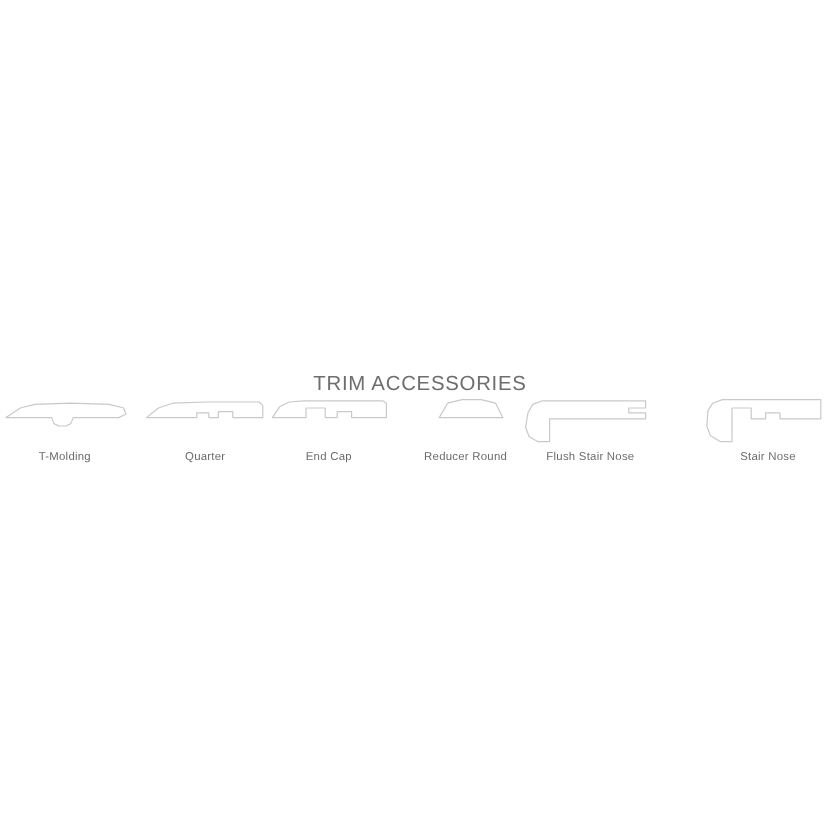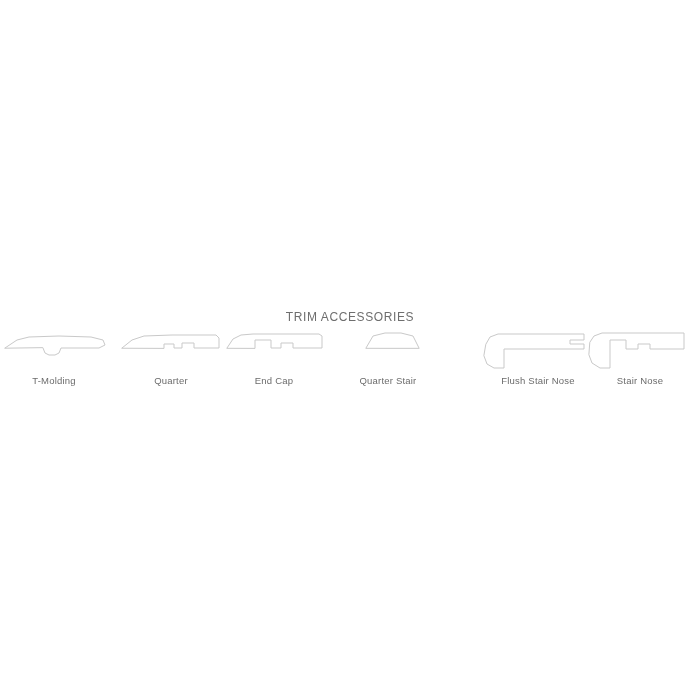--- a/index.html
+++ b/index.html
@@ -17,21 +17,21 @@
     position: relative;
     width: 700px;
     height: 700px;
   }
   .diagram-title {
     position: absolute;
     top: 310px;
     left: 0;
     width: 700px;
     text-align: center;
-    font-size: 12px;
+    font-size: 17px;
     letter-spacing: 0.6px;
     color: #6e6e6e;
     font-family: "Liberation Sans", sans-serif;
   }
   .profiles {
     position: absolute;
     top: 326px;
     left: 0;
     width: 700px;
     height: 70px;
@@ -52,21 +52,21 @@
     font-size: 9.5px;
     color: #6b6b6b;
     letter-spacing: 0.2px;
     margin-top: 1px;
     font-family: "Liberation Sans", sans-serif;
   }
   .p0 { left: -4px; }
   .p1 { left: 113px; }
   .p2 { left: 216px; }
   .p3 { left: 330px; }
-  .p4 { left: 472px; width: 132px; }
+  .p4 { left: 426px; width: 132px; }
   .p5 { left: 574px; width: 132px; }
   svg { overflow: visible; }
   .stroke {
     fill: #ffffff;
     stroke: #c9c9c9;
     stroke-width: 1;
     stroke-linejoin: round;
     stroke-linecap: round;
   }
 </style>
@@ -105,21 +105,21 @@
       </span>
       <span class="caption">End Cap</span>
     </div>
 
     <div class="profile p3">
       <span class="art">
         <svg width="110" height="32" viewBox="0 0 110 32">
           <path class="stroke" d="M33 22 L40 10 L52 7 L68 7 L80 10 L86 22 Z"></path>
         </svg>
       </span>
-      <span class="caption">Quarter Stair</span>
+      <span class="caption">Reducer Round</span>
     </div>
 
     <div class="profile p4">
       <span class="art">
         <svg width="128" height="46" viewBox="0 0 128 46">
           <path class="stroke" d="M12 18 L16 11 L24 8 L110 8 L110 14 L96 14 L96 18 L110 18 L110 23 L30 23 L30 42 L20 42 L13 38 L10 30 Z"></path>
         </svg>
       </span>
       <span class="caption">Flush Stair Nose</span>
     </div>

